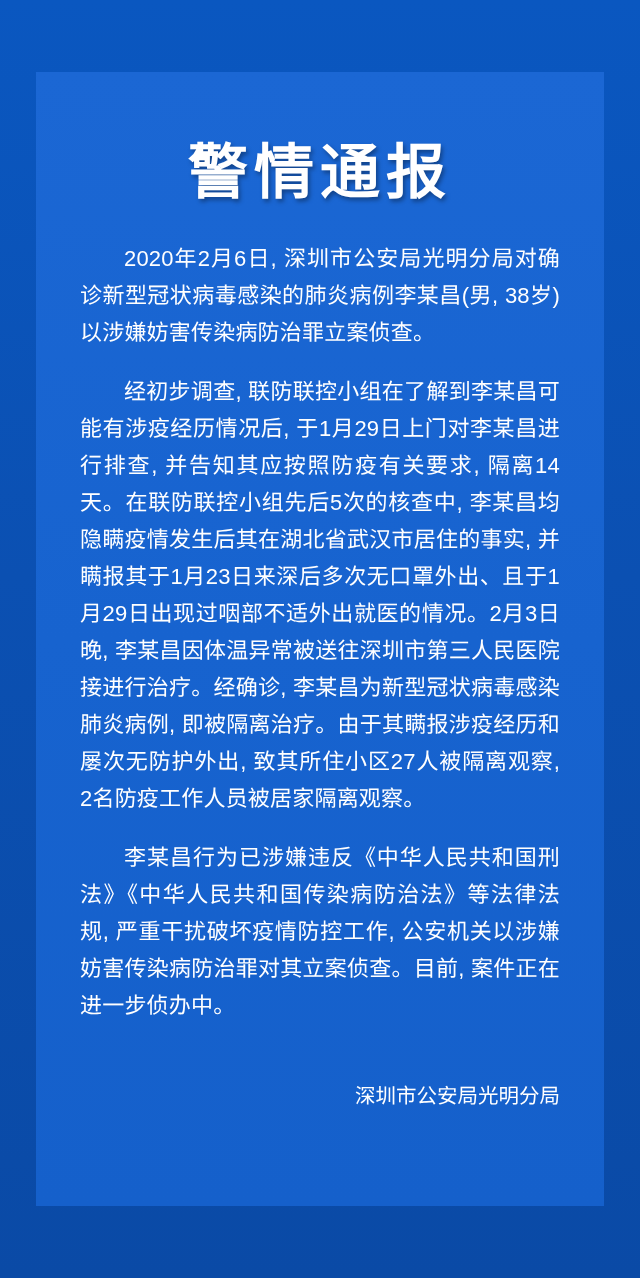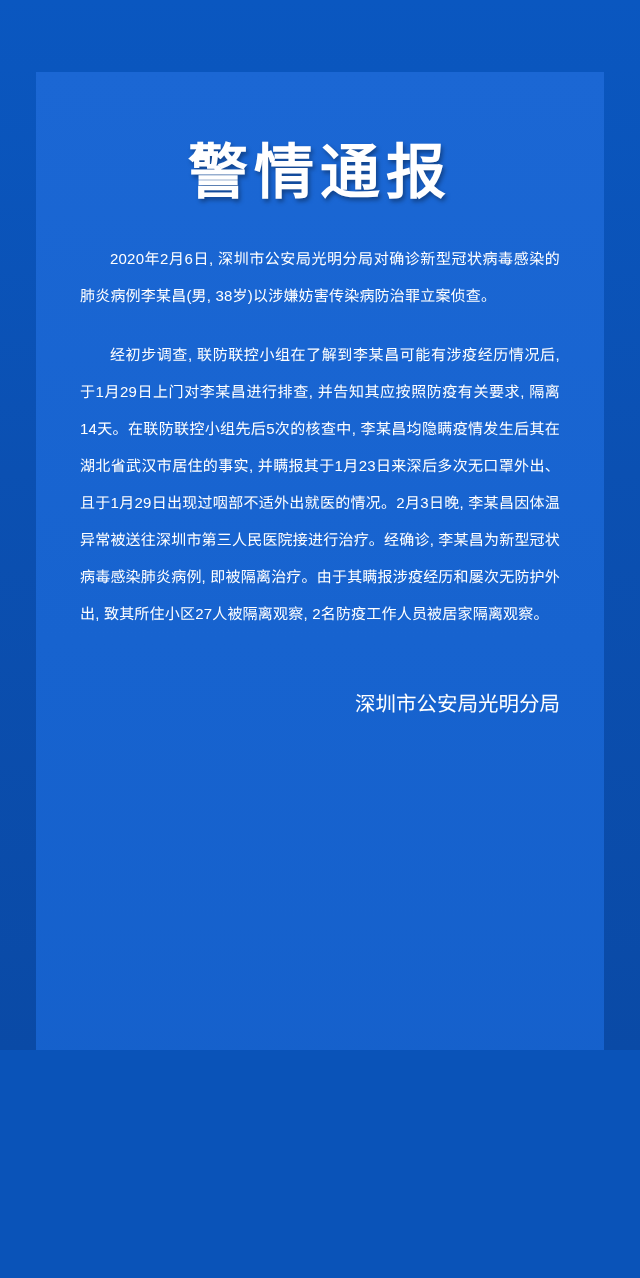--- a/index.html
+++ b/index.html
@@ -11,21 +11,21 @@
     height: 1278px;
     background: #0a53b8;
     font-family: "Liberation Sans", "DejaVu Sans", sans-serif;
     overflow: hidden;
   }
 
   
   .page {
     position: relative;
     width: 640px;
-    height: 1050px;
+    height: 1278px;
     background: linear-gradient(180deg, #0a57c0 0%, #0b50b2 45%, #0a4aa6 100%);
     box-sizing: border-box;
     overflow: hidden;
   }
 
   
   .watermark {
     position: absolute;
     left: 50%;
     top: 790px;
@@ -69,21 +69,21 @@
     font-weight: bold;
     font-size: 60px;
     letter-spacing: 6px;
     line-height: 1.1;
     margin: 28px 0 34px 0;
     text-shadow: 2px 3px 4px rgba(0, 0, 0, 0.35);
   }
 
   .body-text {
     color: #ffffff;
-    font-size: 15px;
+    font-size: 22px;
     line-height: 37px;
     letter-spacing: 0.2px;
     text-align: justify;
     text-justify: inter-ideograph;
   }
 
   .para {
     margin: 0 0 22px 0;
     text-indent: 2em;
   }
@@ -104,20 +104,21 @@
   <div class="watermark-circle"></div>
   <div class="watermark">公 安</div>
 
   <div class="card">
 
     <h1 class="title">警情通报</h1>
 
     <div class="body-text">
       <p class="para">2020年2月6日, 深圳市公安局光明分局对确诊新型冠状病毒感染的肺炎病例李某昌(男, 38岁)以涉嫌妨害传染病防治罪立案侦查。</p>
       <p class="para">经初步调查, 联防联控小组在了解到李某昌可能有涉疫经历情况后, 于1月29日上门对李某昌进行排查, 并告知其应按照防疫有关要求, 隔离14天。在联防联控小组先后5次的核查中, 李某昌均隐瞒疫情发生后其在湖北省武汉市居住的事实, 并瞒报其于1月23日来深后多次无口罩外出、且于1月29日出现过咽部不适外出就医的情况。2月3日晚, 李某昌因体温异常被送往深圳市第三人民医院接进行治疗。经确诊, 李某昌为新型冠状病毒感染肺炎病例, 即被隔离治疗。由于其瞒报涉疫经历和屡次无防护外出, 致其所住小区27人被隔离观察, 2名防疫工作人员被居家隔离观察。</p>
+      <p class="para">李某昌行为已涉嫌违反《中华人民共和国刑法》《中华人民共和国传染病防治法》等法律法规, 严重干扰破坏疫情防控工作, 公安机关以涉嫌妨害传染病防治罪对其立案侦查。目前, 案件正在进一步侦办中。</p>
     </div>
 
     <div class="signature">
       <div>深圳市公安局光明分局</div>
 
     </div>
 
   </div>
 </div>
 

